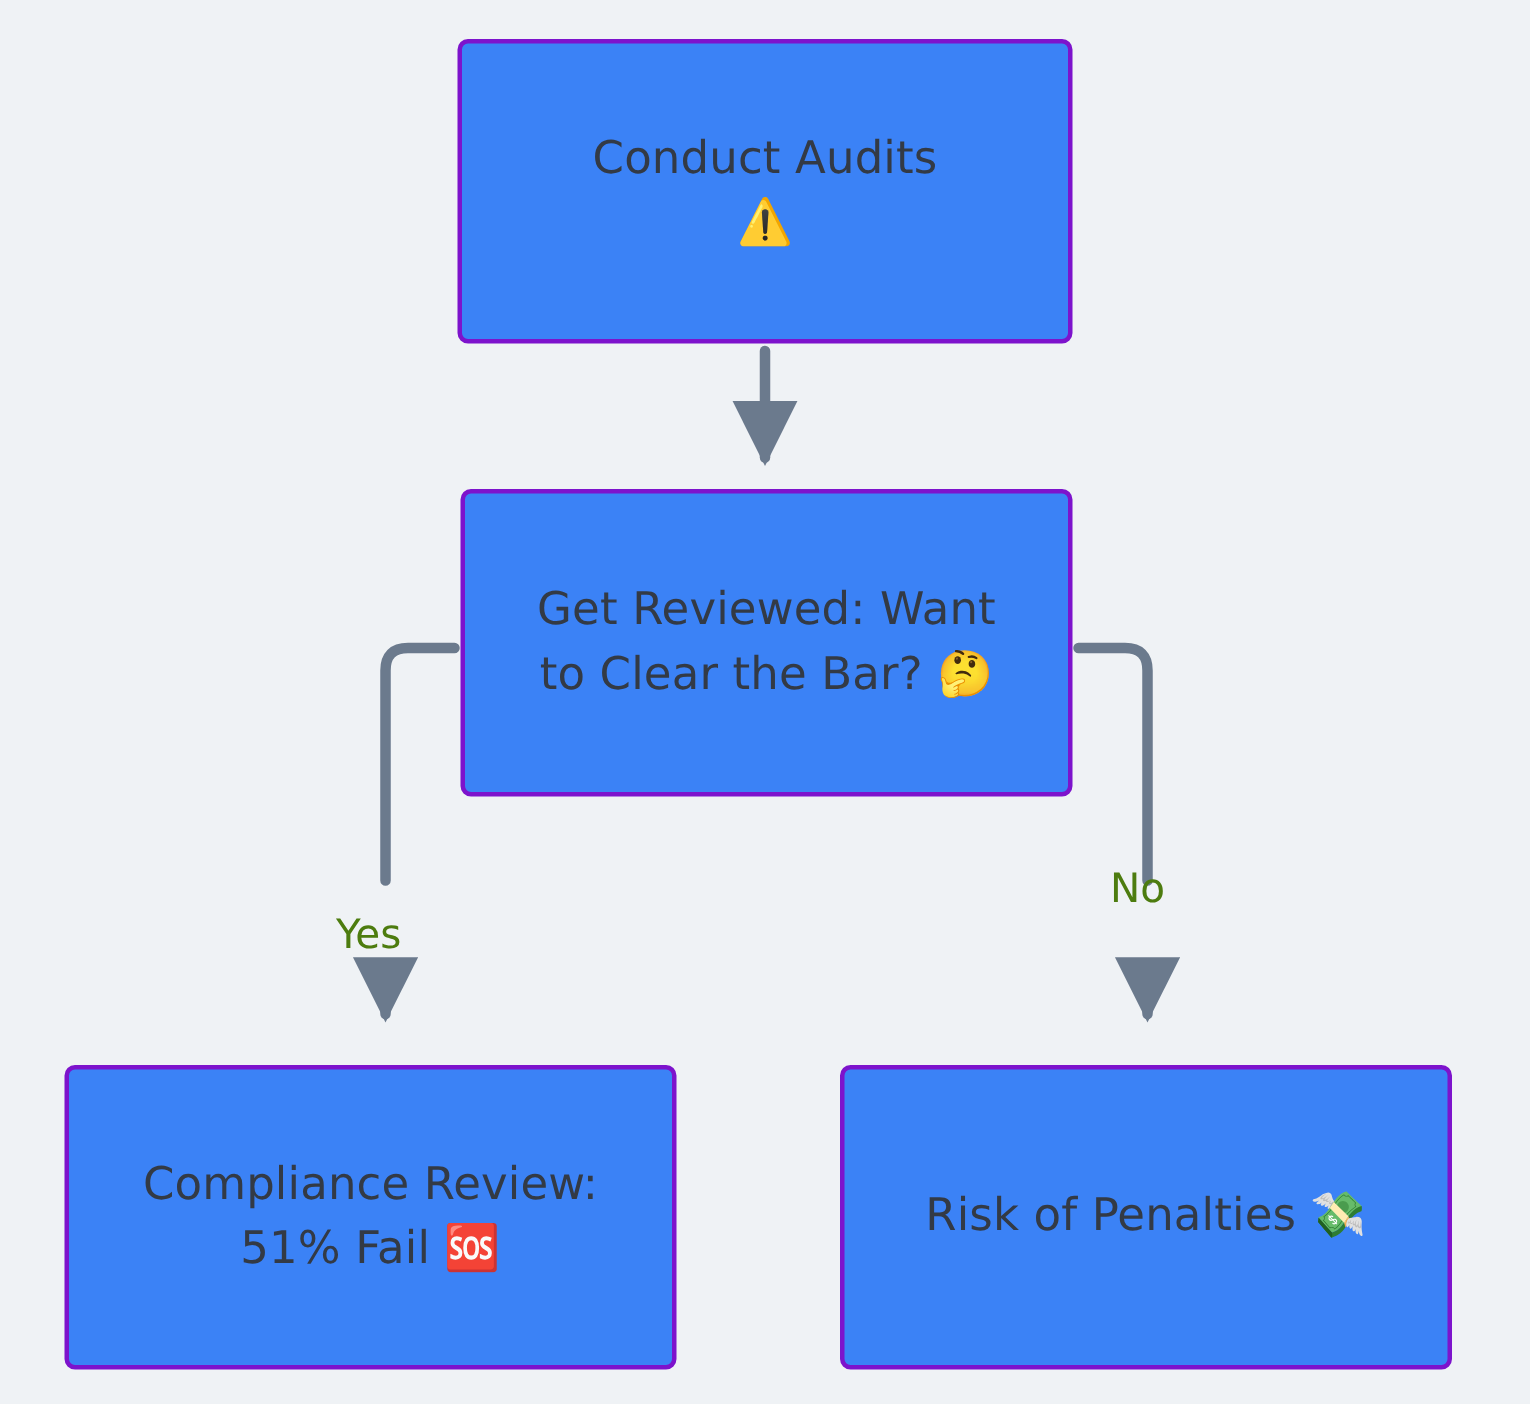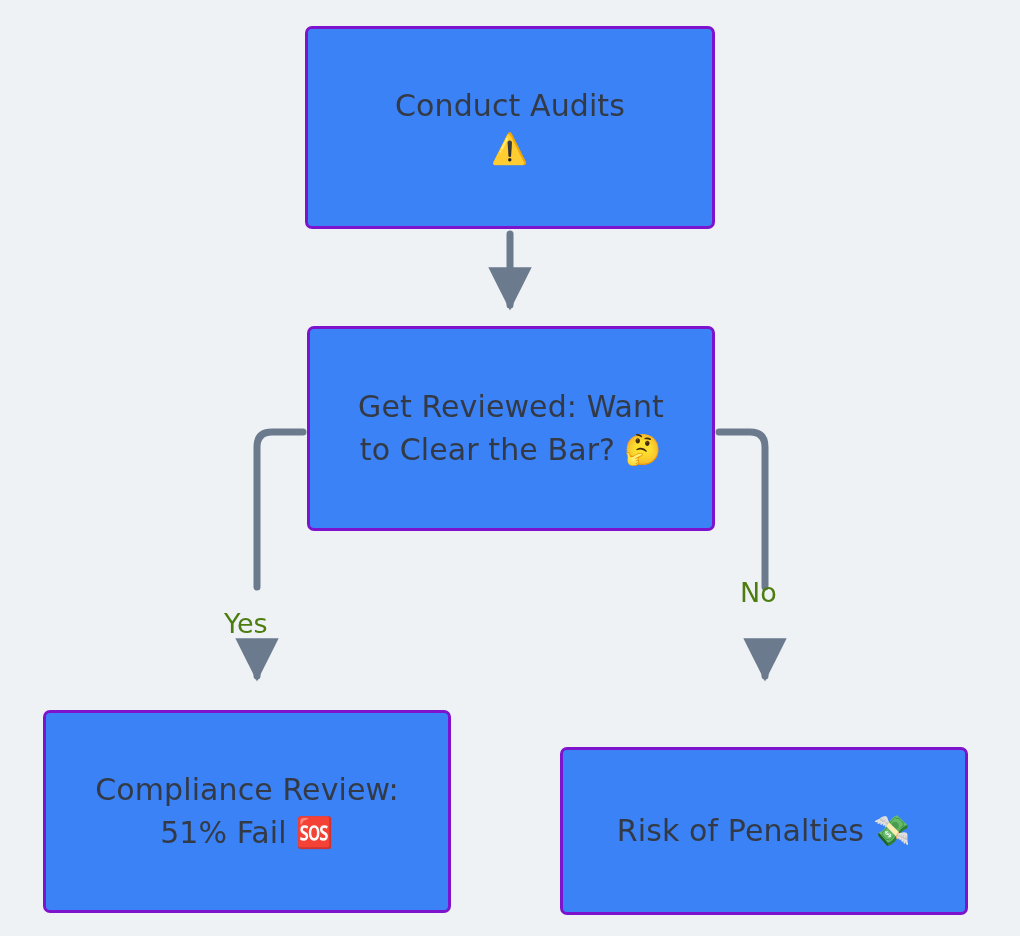--- a/index.html
+++ b/index.html
@@ -43,21 +43,21 @@
     padding: 0 14px;
   }
   .node .node-text {
     display: block;
     width: 100%;
     white-space: pre-line;
   }
   #node-start { left: 305px; top: 26px; width: 410px; height: 203px; }
   #node-decision { left: 307px; top: 326px; width: 408px; height: 205px; justify-content: center; }
   #node-yes-outcome { left: 43px; top: 710px; width: 408px; height: 203px; }
-  #node-no-outcome { left: 560px; top: 747px; width: 408px; height: 168px; }
+  #node-no-outcome { left: 560px; top: 710px; width: 408px; height: 203px; }
 
   .edge-label {
     position: absolute;
     color: #4d7c0f;
     font-size: 27px;
     line-height: 1;
     white-space: nowrap;
   }
   #edge-label-yes { left: 224px; top: 610px; }
   #edge-label-no  { left: 740px; top: 579px; }

